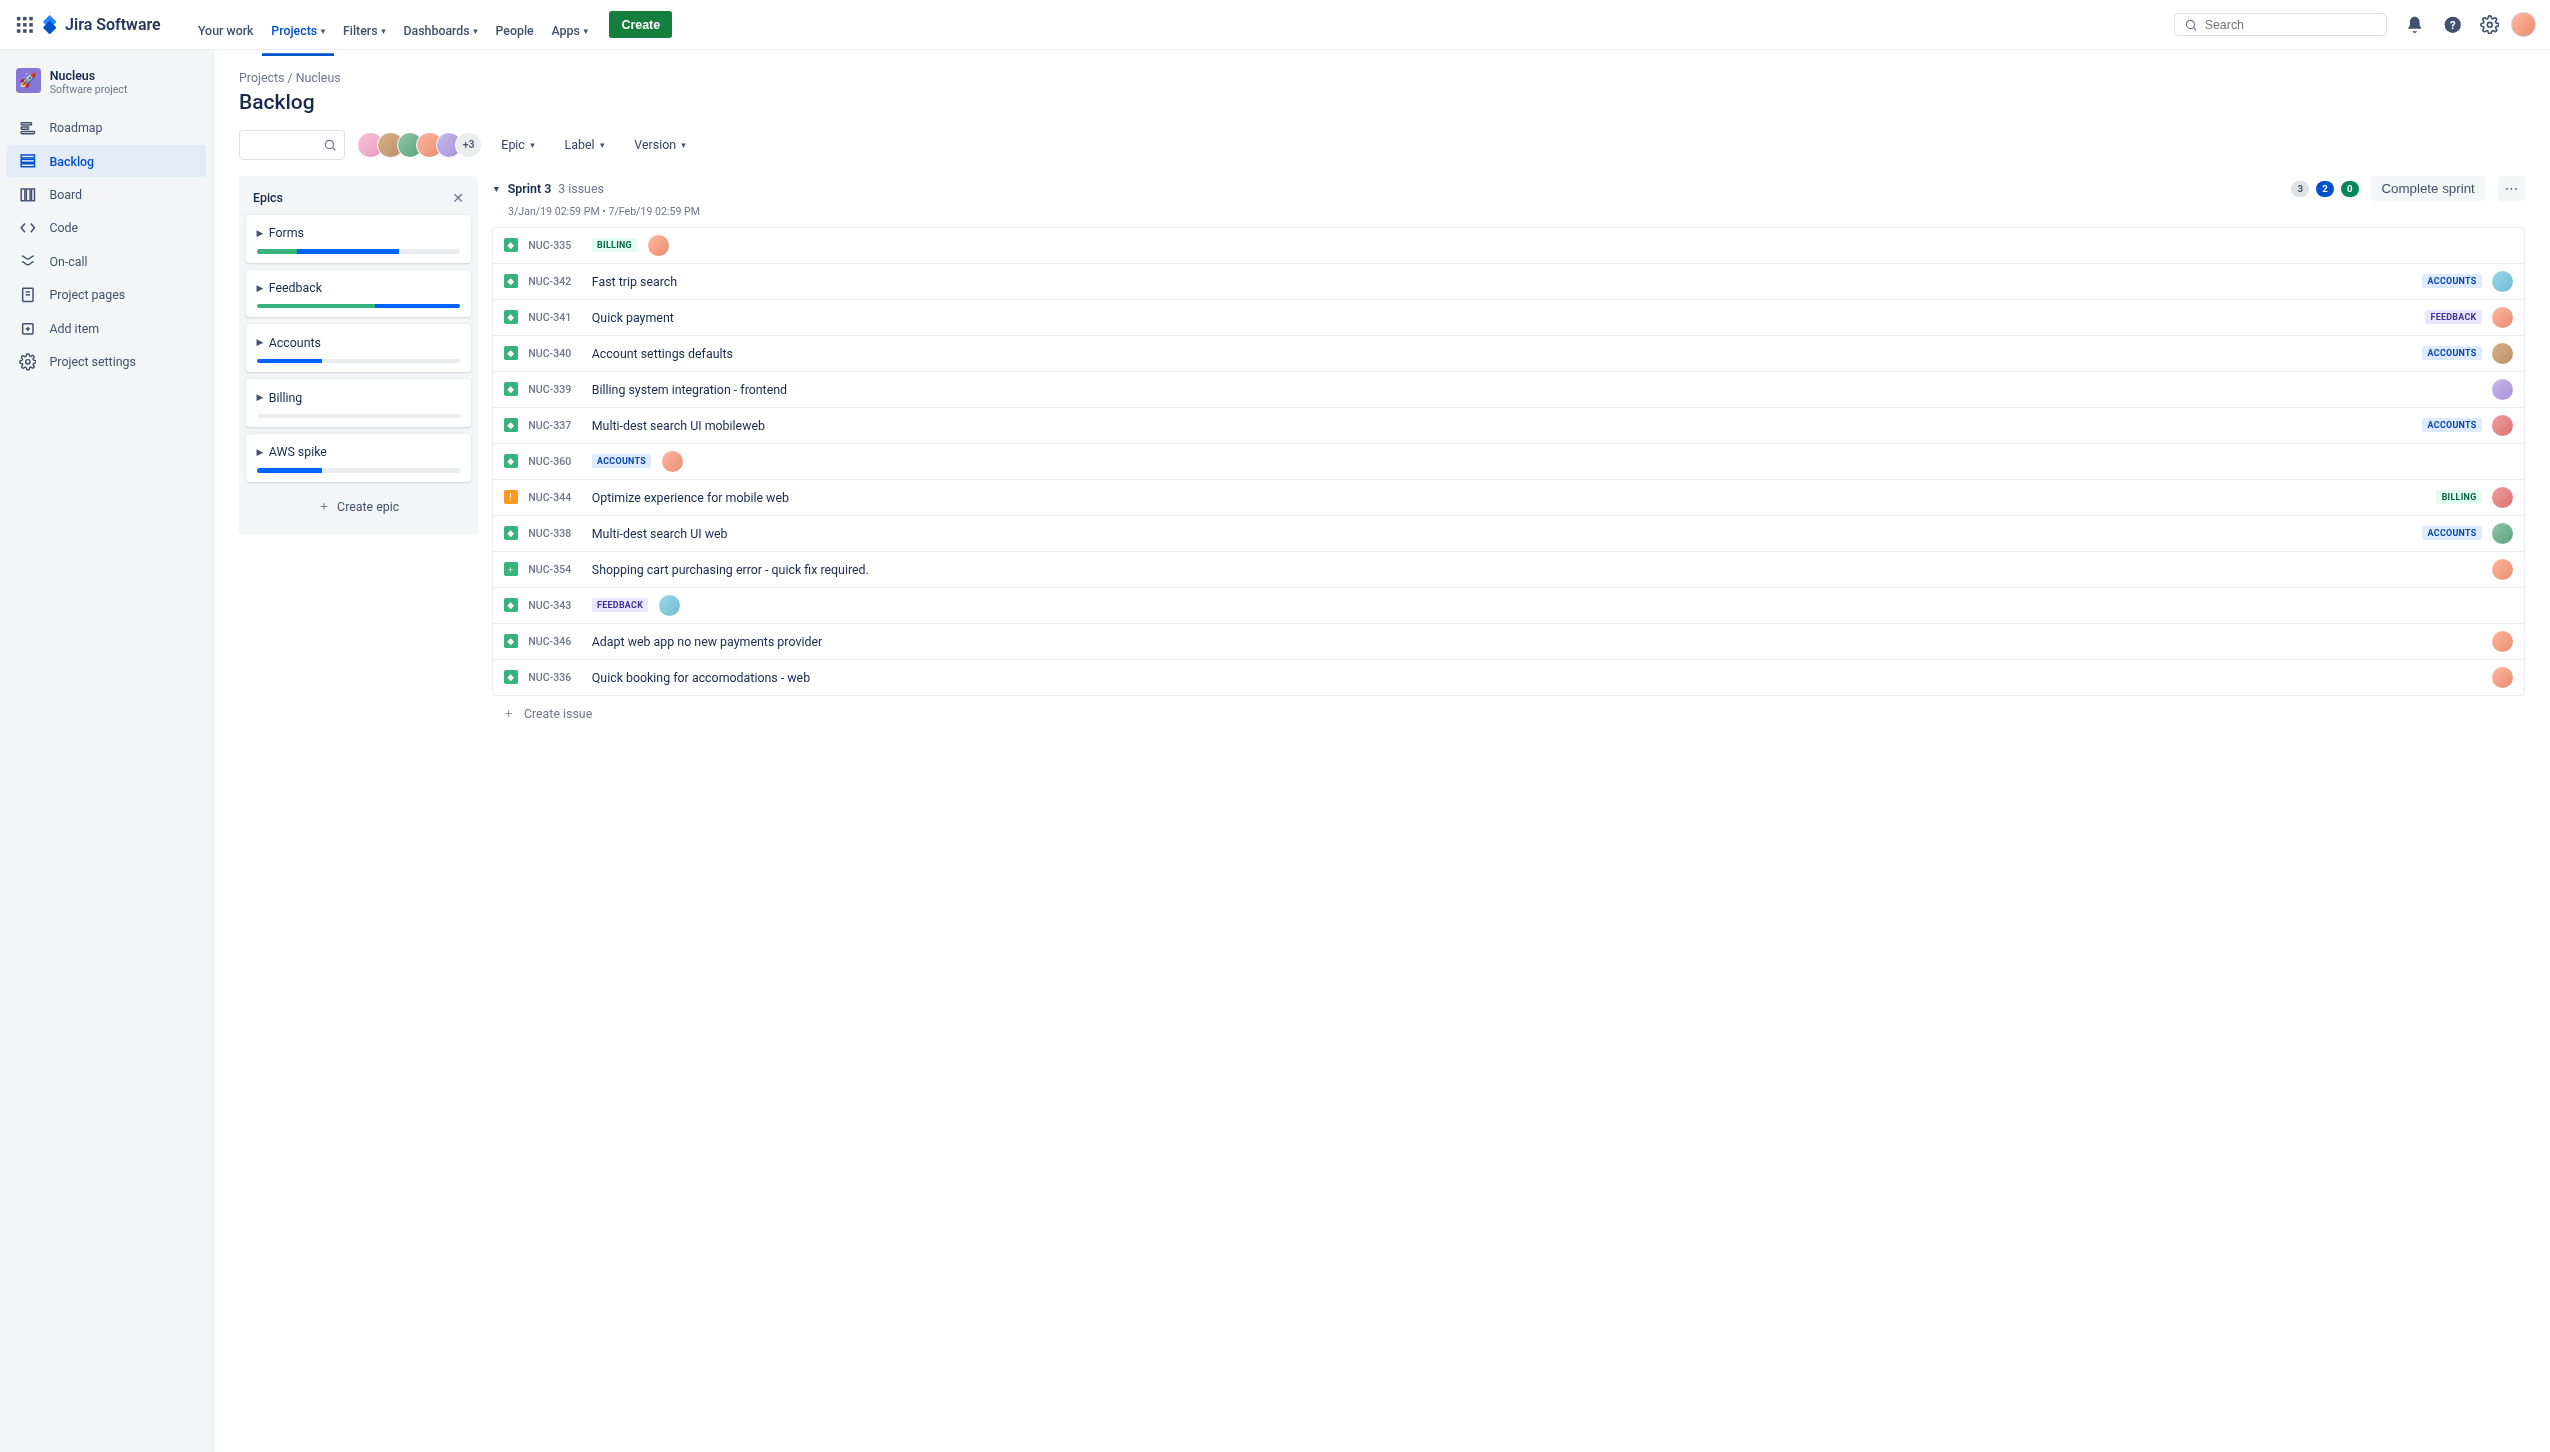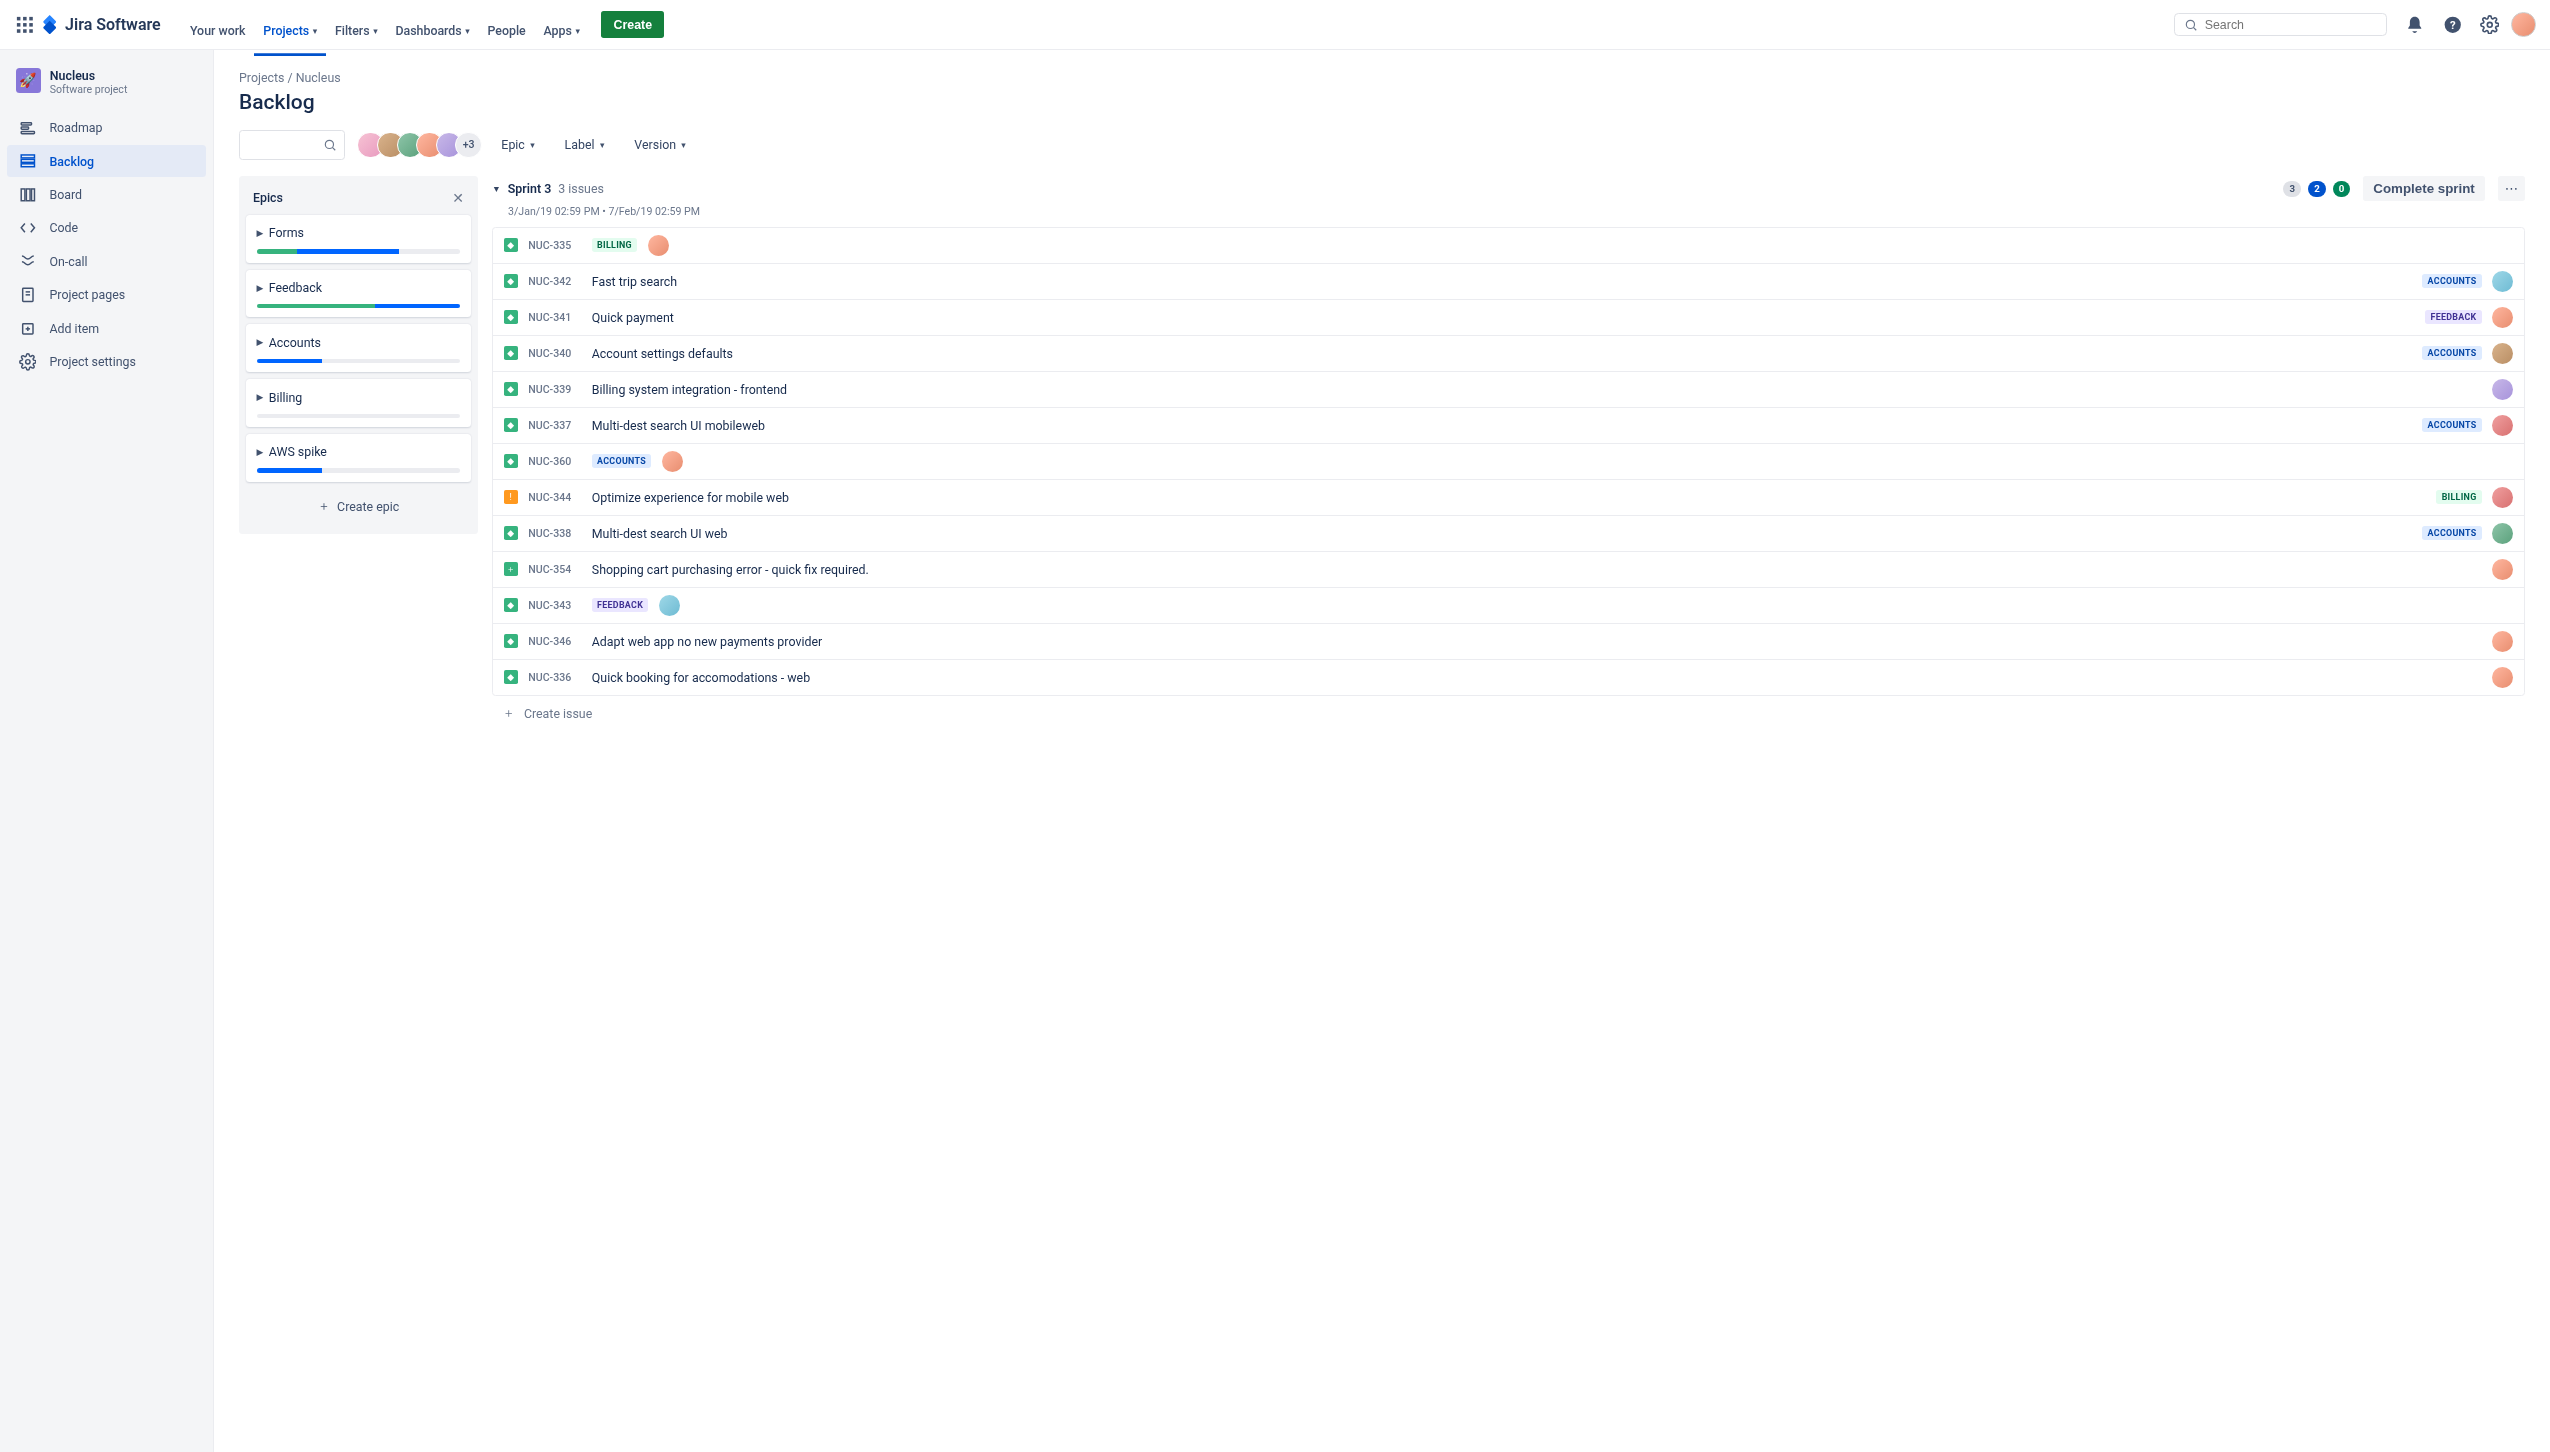--- a/index.html
+++ b/index.html
@@ -1,21 +1,21 @@
 <!DOCTYPE html>
 <html style="font-size:14px"><head>
 <meta charset="utf-8">
 <style>
 * { box-sizing: border-box; margin: 0; padding: 0; }
 body { font-family: -apple-system, BlinkMacSystemFont, "Segoe UI", Roboto, sans-serif; font-size: 12.4px; color: #172B4D; background:#fff; }
 
 
 .topnav { display:flex; align-items:center; height:50px; border-bottom:0.9px solid #EBECF0; padding:0 14px; gap:5.3px; }
 .app-switcher { width:21px; height:21px; display:flex; align-items:center; justify-content:center; color:#42526E; cursor:pointer; }
-.logo-wrap { display:flex; align-items:center; gap:5.3px; margin-right:15px; cursor:pointer; }
+.logo-wrap { display:flex; align-items:center; gap:5.3px; margin-right:23px; cursor:pointer; }
 .logo-mark { color:#0052CC; }
 .logo-text { font-size:16px; font-weight:600; color:#253858; }
 .nav-item { padding:0 8.9px; height:50px; display:flex; align-items:center; gap:3.5px; color:#42526E; font-weight:500; cursor:pointer;margin-top:12px; }
 .nav-item.active { color:#0052CC; box-shadow: inset 0 -2.7px 0 #0052CC; }
 .chevron { font-size:8.9px; color:#42526E; }
 .create-btn { background:#15803d; color:#fff; border:none; border-radius:2.7px; padding:6.2px 12.4px; font-weight:600; font-size:12.4px; margin-left:7px; cursor:pointer; }
 .nav-spacer { flex:1; }
 .search-box { display:flex; align-items:center; gap:7px; border:1.8px solid #DFE1E6; border-radius:4.4px; padding:3.5px 8.9px; width:213px; margin-right:7px; }
 .search-box input { border:none; outline:none; font-size:12.4px; width:100%; }
 .topicon { width:25px; height:25px; display:flex; align-items:center; justify-content:center; color:#42526E; cursor:pointer; margin:0 3.5px; }
@@ -62,21 +62,21 @@
 .sprint-col { flex:1; }
 .sprint-head-row { display:flex; align-items:center; gap:7px; }
 .sprint-toggle { font-size:8.9px; color:#344563; cursor:pointer; }
 .sprint-name { font-weight:600; }
 .issue-count { color:#6B778C; }
 .sprint-head-spacer { flex:1; }
 .pill { display:inline-flex; align-items:center; justify-content:center; border-radius:8.9px; min-width:17.7px; height:16px; font-size:9.7px; font-weight:700; padding:0 5.3px; }
 .pill.grey { background:#DFE1E6; color:#42526E; }
 .pill.blue { background:#0052CC; color:#fff; }
 .pill.green { background:#00875A; color:#fff; }
-.complete-btn { background:#F4F5F7; border:none; border-radius:2.7px; padding:5.3px 10.6px; font-weight:700; color:#42526E; cursor:pointer; margin-left:5.3px; }
+.complete-btn { background:#F4F5F7; border:none; border-radius:2.7px; padding:5.3px 10.6px; font-weight:400; color:#42526E; cursor:pointer; margin-left:5.3px; }
 .more-btn { background:#F4F5F7; border:none; border-radius:2.7px; padding:5.3px 7px; color:#42526E; cursor:pointer; margin-left:5.3px; }
 .sprint-dates { font-size:10.6px; color:#6B778C; margin:3.5px 0 8.9px 16px; }
 
 .issue-list { border:0.9px solid #EBECF0; border-radius:3.5px; }
 .issue-row { display:flex; align-items:center; gap:10.6px; padding:7px 10.6px; border-bottom:0.9px solid #EBECF0; cursor:pointer; }
 .issue-row:last-child { border-bottom:none; }
 .type-icon { width:14px; height:14px; border-radius:1.8px; display:flex; align-items:center; justify-content:center; color:#fff; font-size:8.9px; }
 .type-story { background:#36B37E; }
 .type-risk { background:#FF991F; }
 .type-add { background:#36B37E; }

